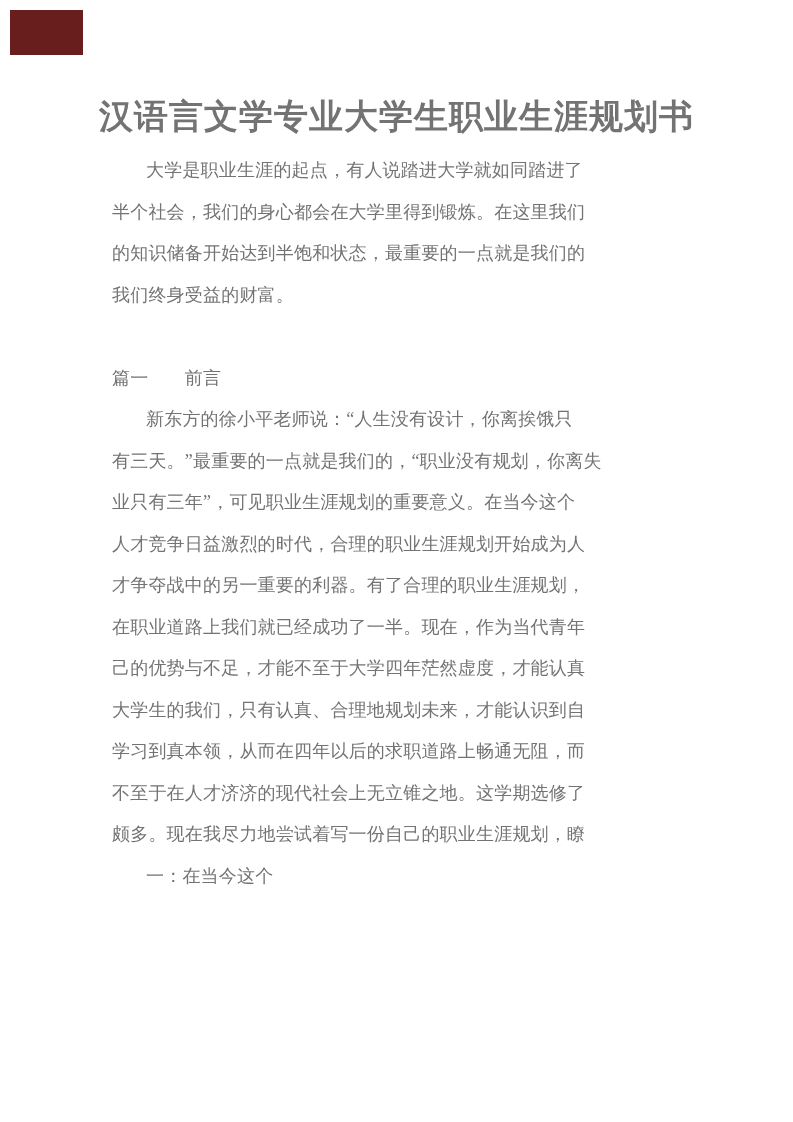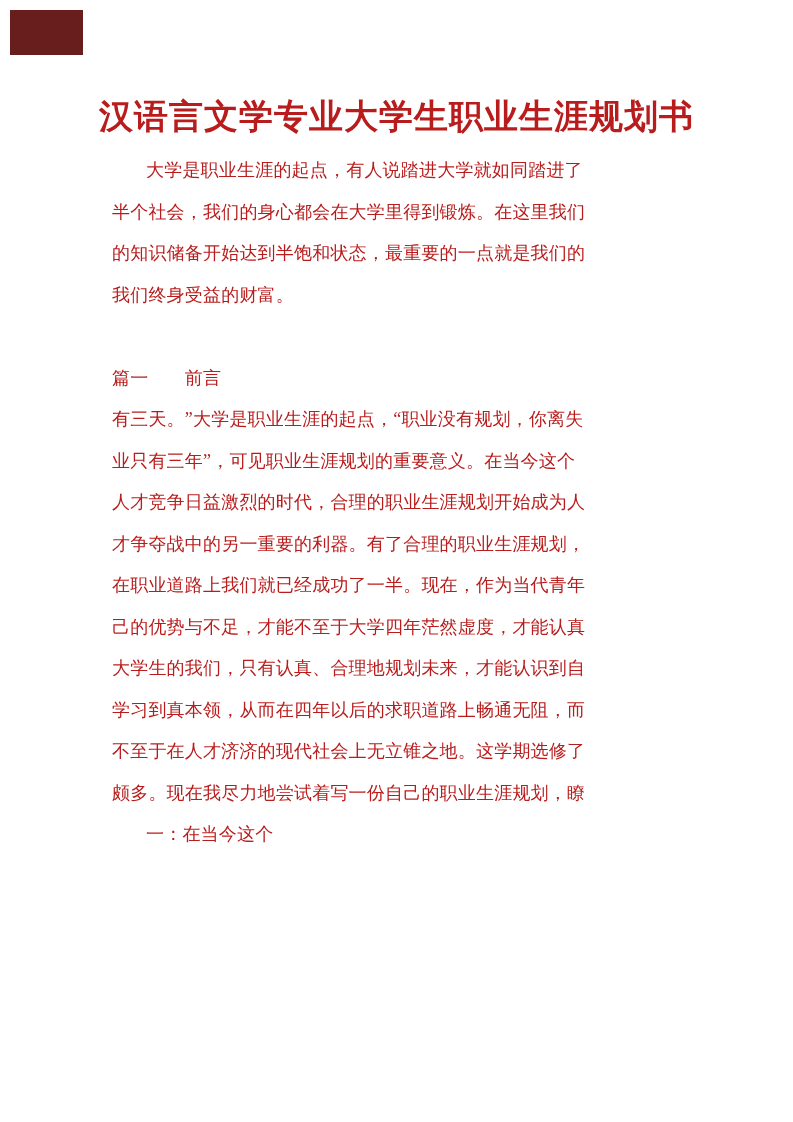--- a/index.html
+++ b/index.html
@@ -42,31 +42,32 @@
     height: 41.5px;
     line-height: 41.5px;
     white-space: nowrap;
     letter-spacing: 0.2px;
   }
   .line.indent { padding-left: 34px; }
 </style>
 </head>
 <body>
 
-<div class="page" style="background: rgb(255, 255, 255); color: #b91c1c;">
+<div class="page" style="background: rgb(255, 255, 255); color: #737373;">
   <div class="logo-stamp" style="background: rgb(105, 30, 30);"></div>
   <div class="doc-title">汉语言文学专业大学生职业生涯规划书</div>
   <div class="doc-body">
       <div class="line indent">大学是职业生涯的起点，有人说踏进大学就如同踏进了</div>
       <div class="line">半个社会，我们的身心都会在大学里得到锻炼。在这里我们</div>
       <div class="line">的知识储备开始达到半饱和状态，最重要的一点就是我们的</div>
       <div class="line">我们终身受益的财富。</div>
       <div class="line"></div>
       <div class="line">篇一　　前言</div>
-      <div class="line">有三天。”大学是职业生涯的起点，“职业没有规划，你离失</div>
+      <div class="line indent">新东方的徐小平老师说：“人生没有设计，你离挨饿只</div>
+      <div class="line">有三天。”最重要的一点就是我们的，“职业没有规划，你离失</div>
       <div class="line">业只有三年”，可见职业生涯规划的重要意义。在当今这个</div>
       <div class="line">人才竞争日益激烈的时代，合理的职业生涯规划开始成为人</div>
       <div class="line">才争夺战中的另一重要的利器。有了合理的职业生涯规划，</div>
       <div class="line">在职业道路上我们就已经成功了一半。现在，作为当代青年</div>
       <div class="line">己的优势与不足，才能不至于大学四年茫然虚度，才能认真</div>
       <div class="line">大学生的我们，只有认真、合理地规划未来，才能认识到自</div>
       <div class="line">学习到真本领，从而在四年以后的求职道路上畅通无阻，而</div>
       <div class="line">不至于在人才济济的现代社会上无立锥之地。这学期选修了</div>
       <div class="line">颇多。现在我尽力地尝试着写一份自己的职业生涯规划，瞭</div>
       <div class="line indent">一：在当今这个</div>

